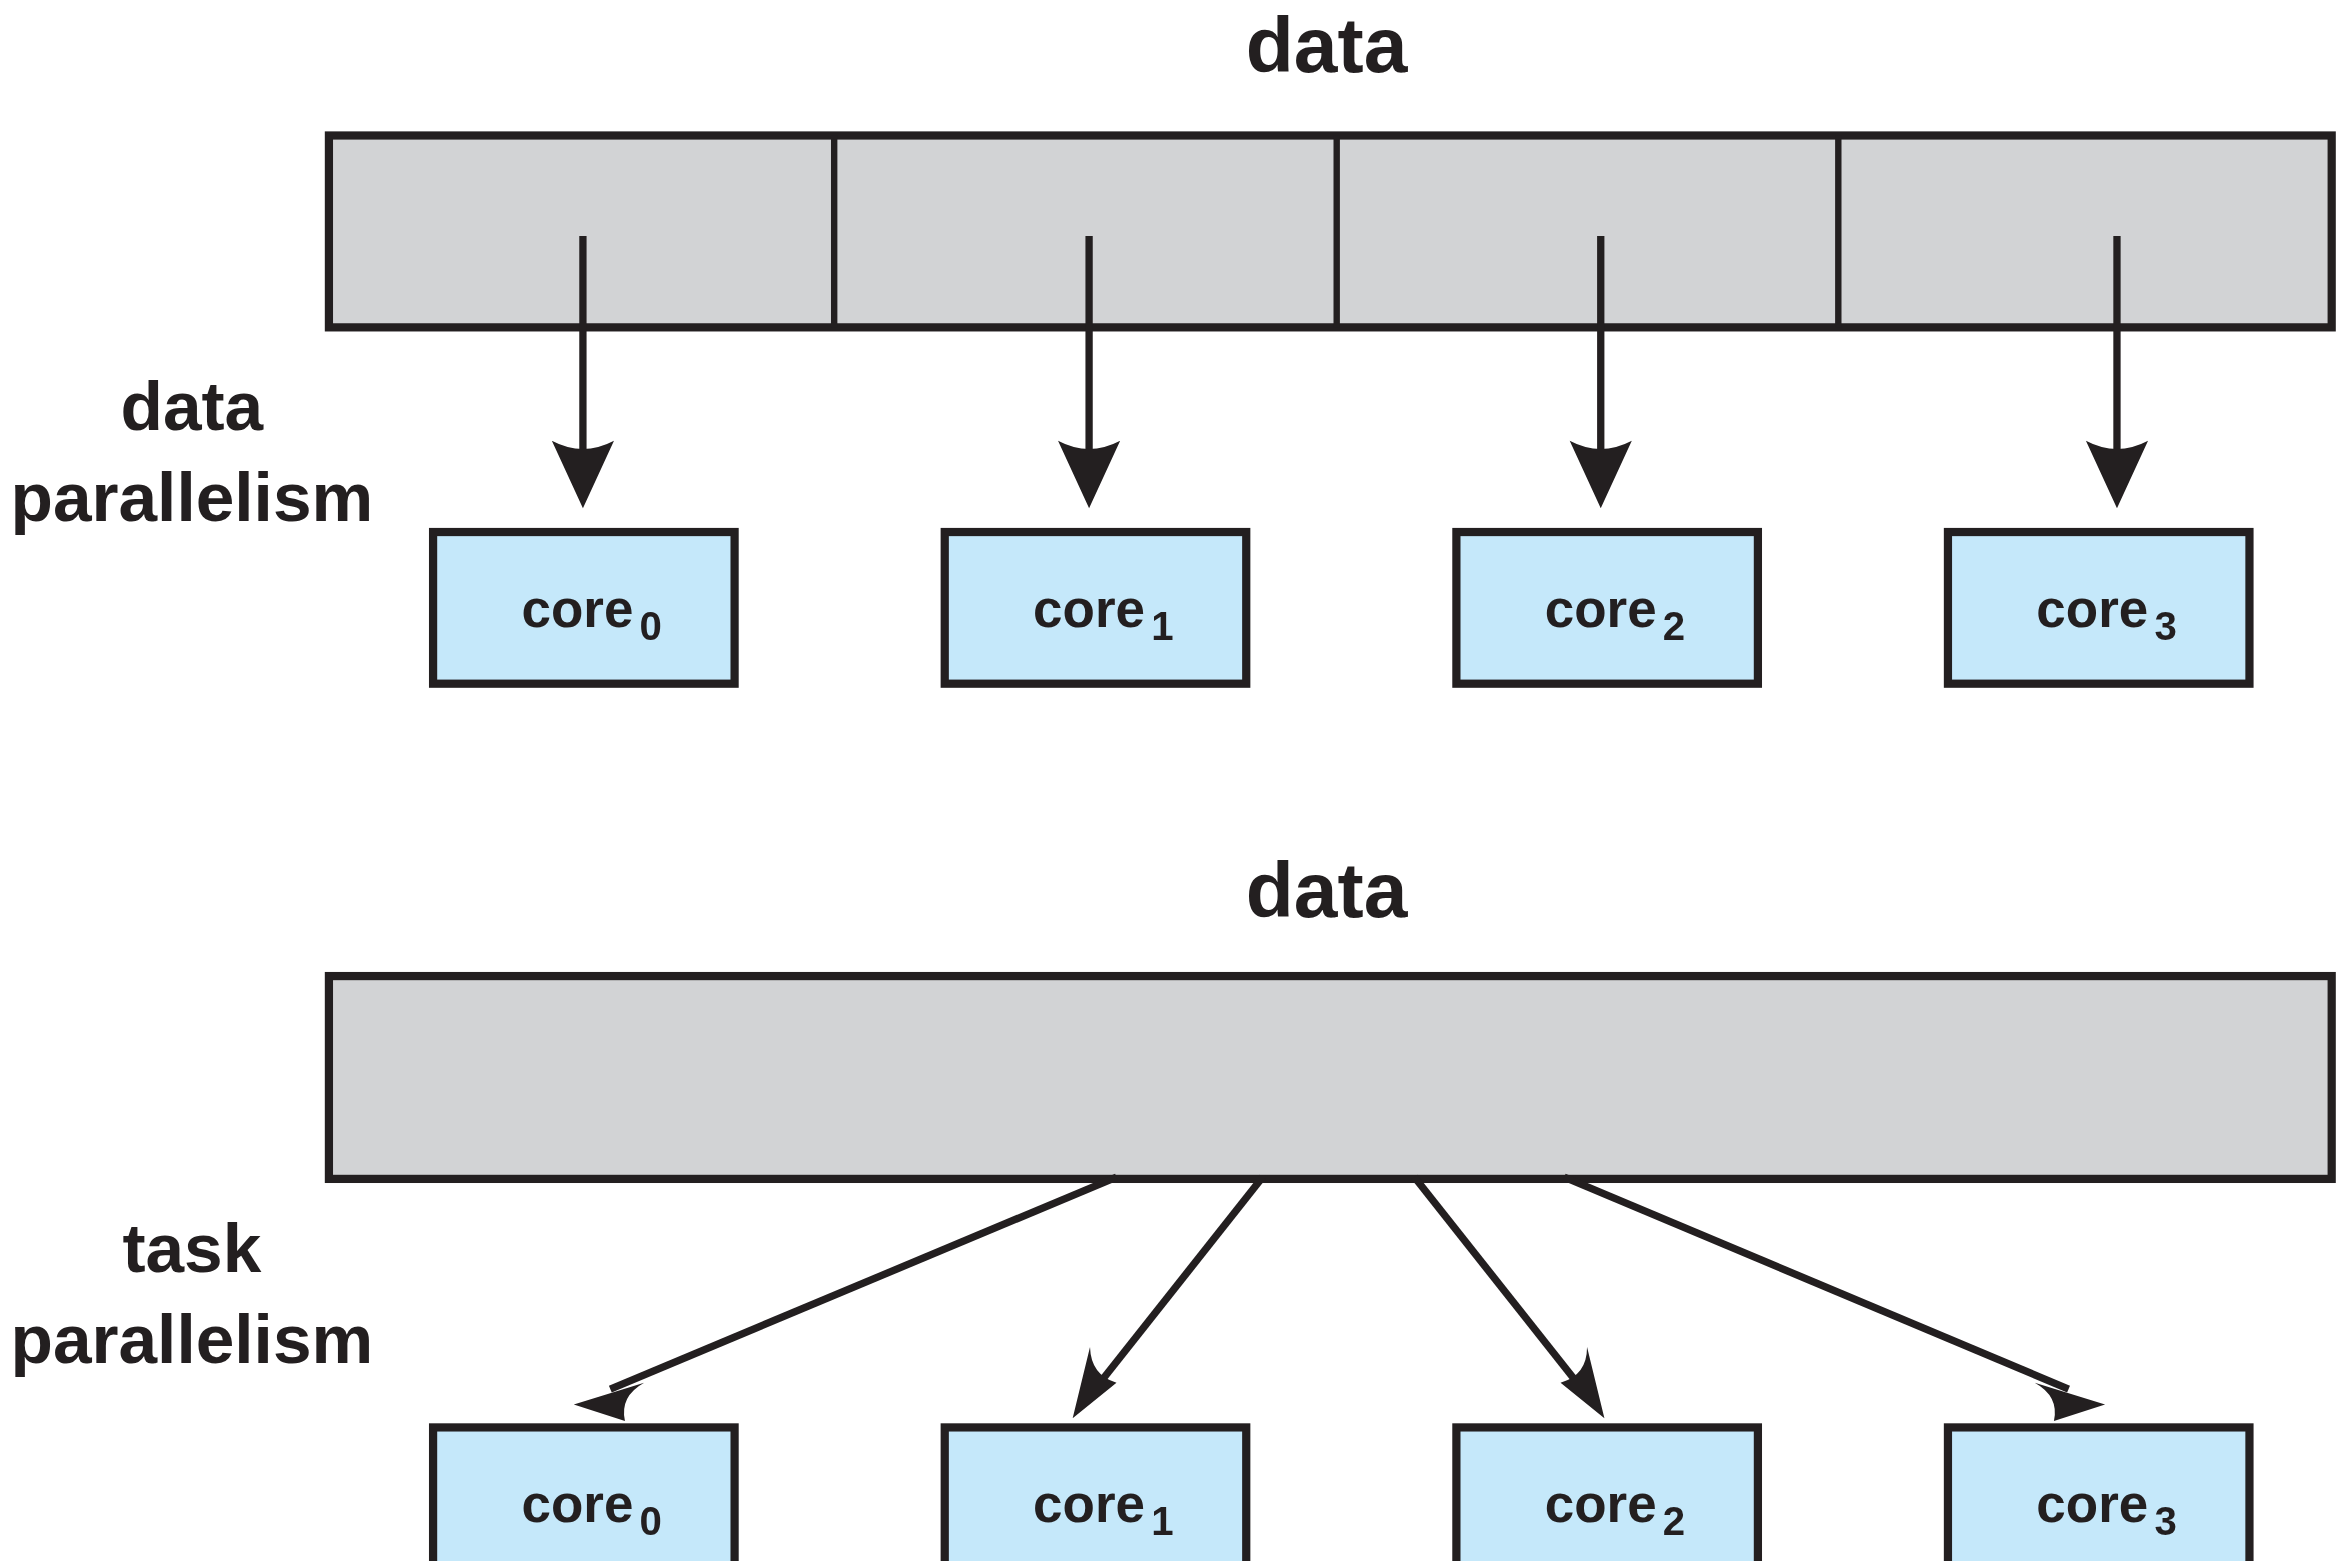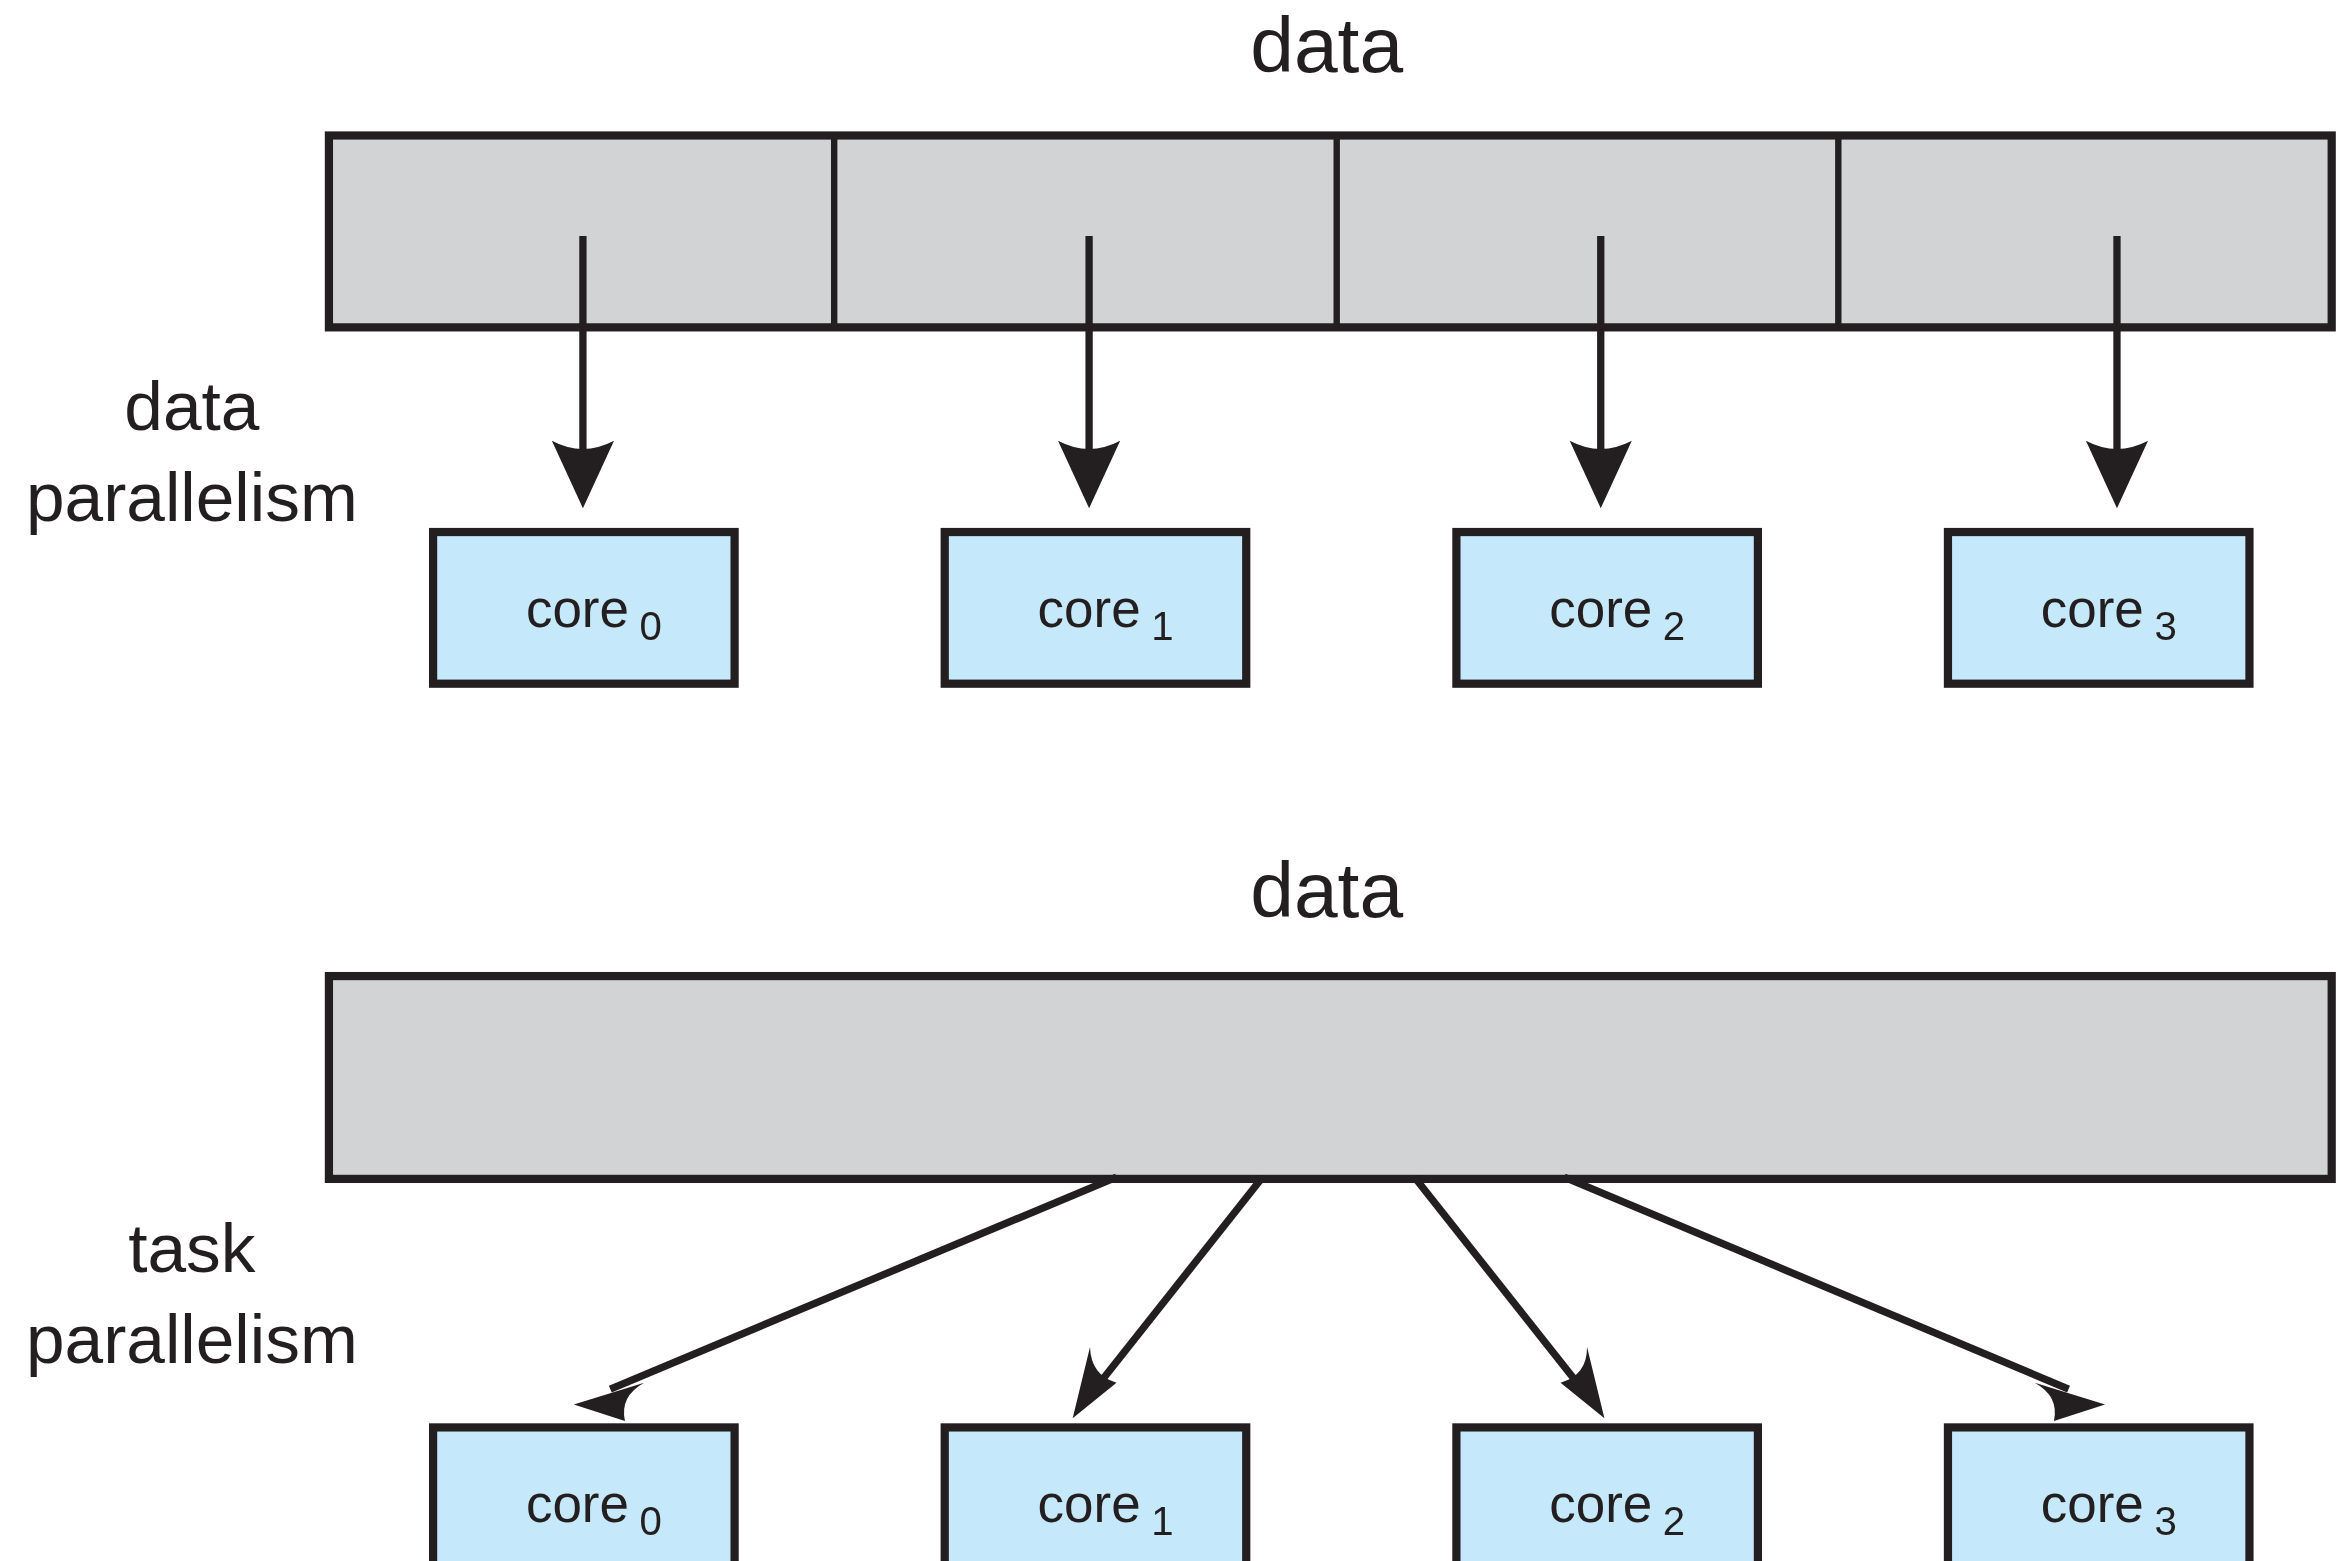--- a/index.html
+++ b/index.html
@@ -11,20 +11,21 @@
     width: 2339px;
     height: 1562px;
     overflow: hidden;
     font-family: "Liberation Sans", sans-serif;
   }
   #figure {
     position: relative;
     width: 2339px;
     height: 1562px;
     background: #ffffff;
+    font-weight: bold;
   }
   svg.canvas {
     position: absolute;
     top: 0;
     left: 0;
     width: 2339px;
     height: 1562px;
     display: block;
   }
   .data-title {

